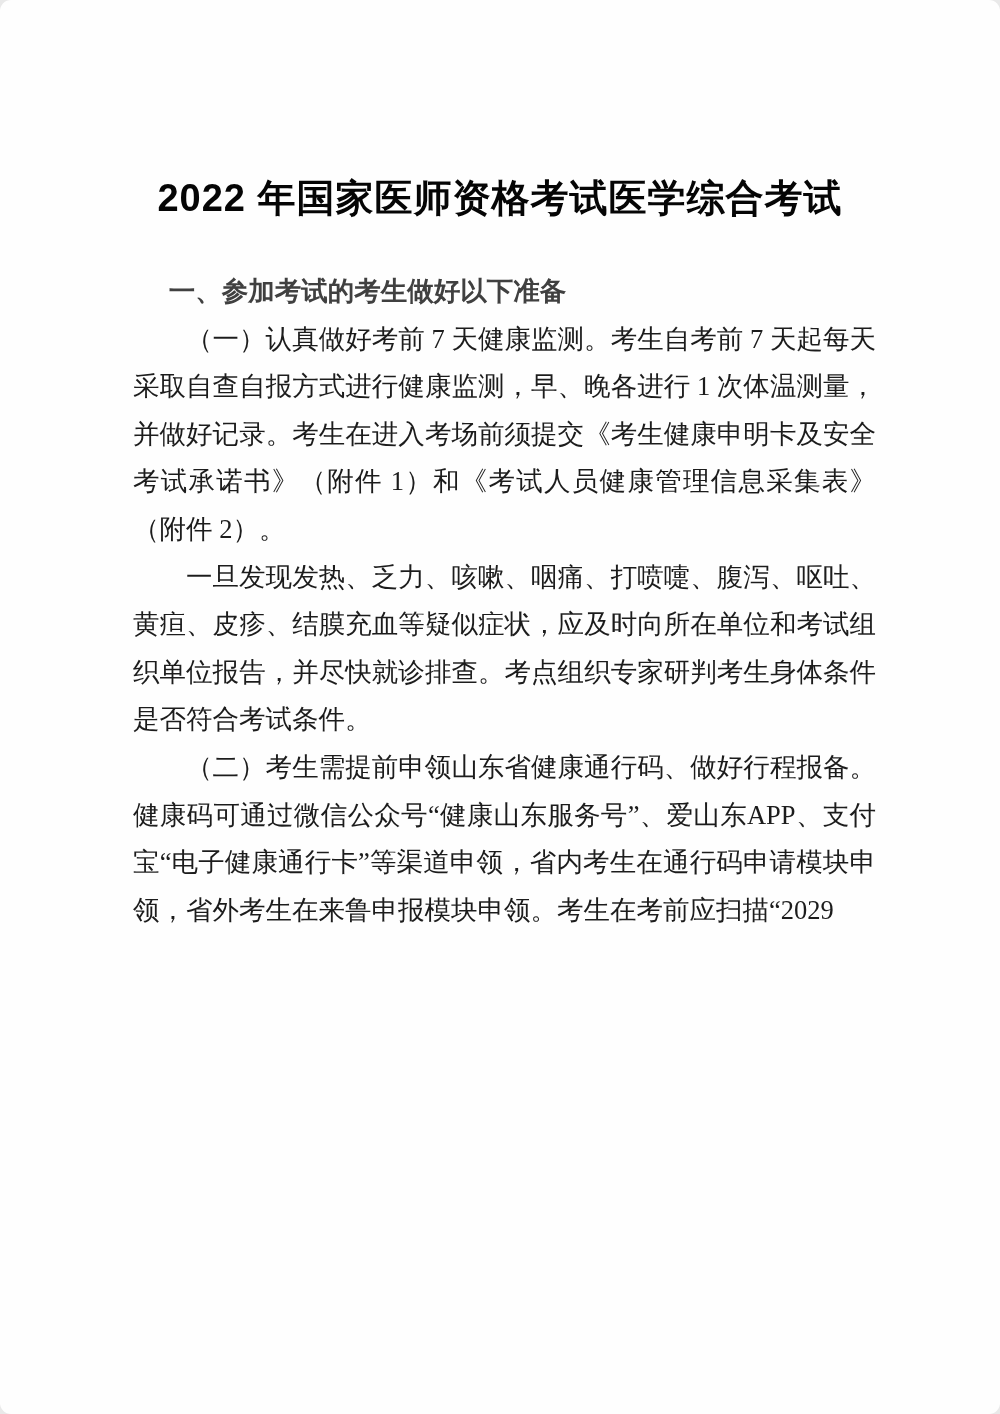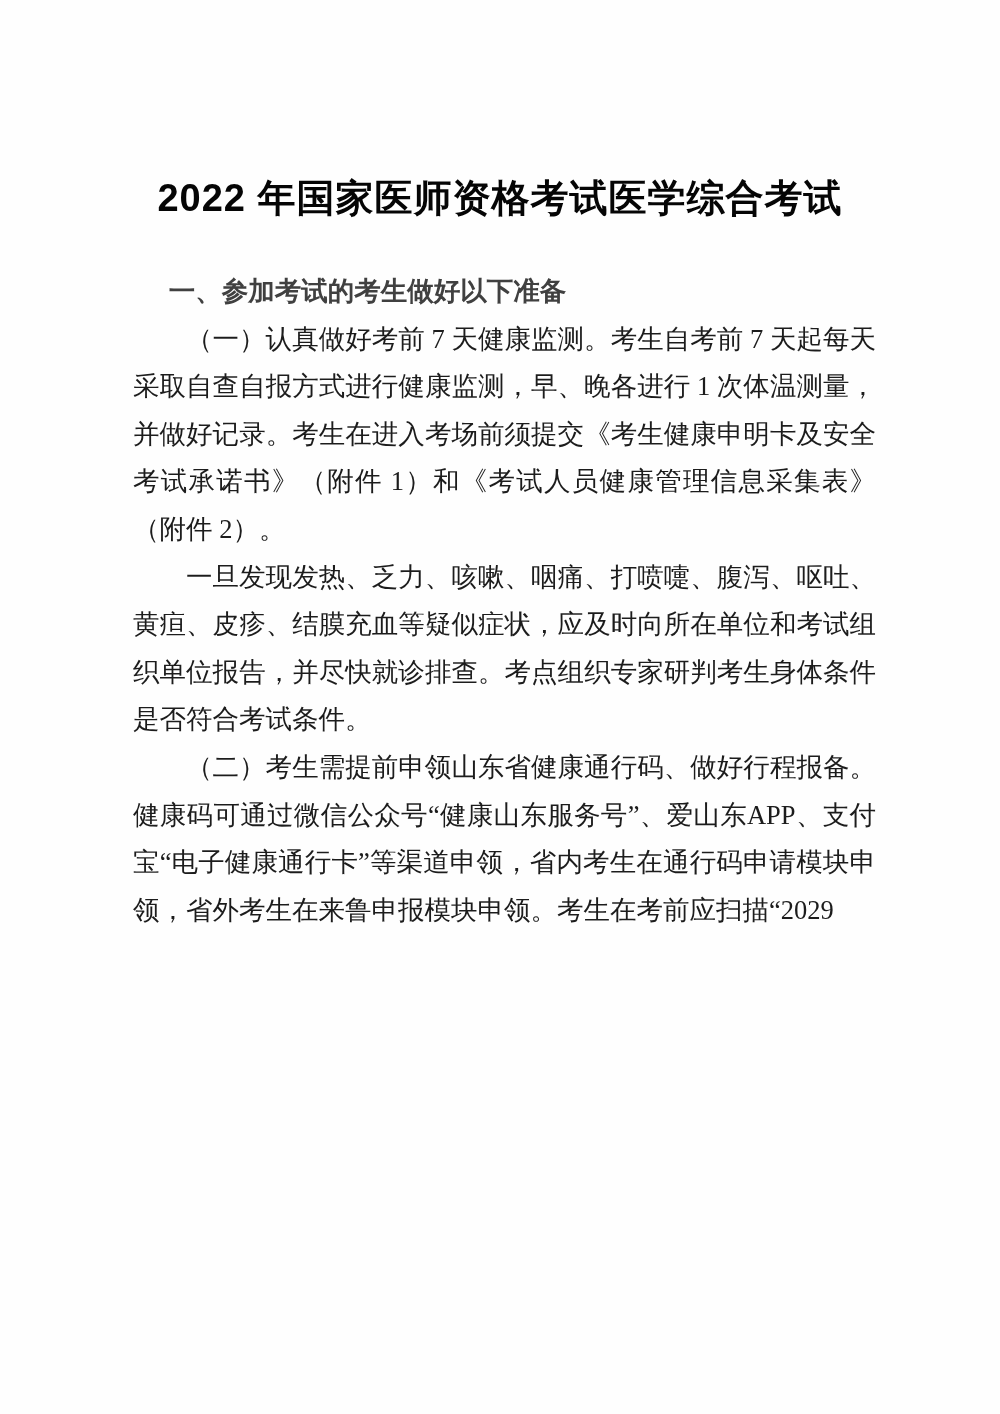--- a/index.html
+++ b/index.html
@@ -4,20 +4,21 @@
 <style>
   * { margin: 0; padding: 0; box-sizing: border-box; }
   html, body { background: #e9e9e9; }
   .page {
     position: relative;
     width: 1000px;
     height: 1414px;
     margin: 0 auto;
     background: #fefefe;
     overflow: hidden;
+    border-radius: 11px;
   }
   .title {
     padding-top: 172px;
     text-align: center;
     font-family: "Liberation Sans", "DejaVu Sans", sans-serif;
     font-weight: bold;
     font-size: 38px;
     line-height: 52px;
     color: #050505;
     letter-spacing: 1px;

